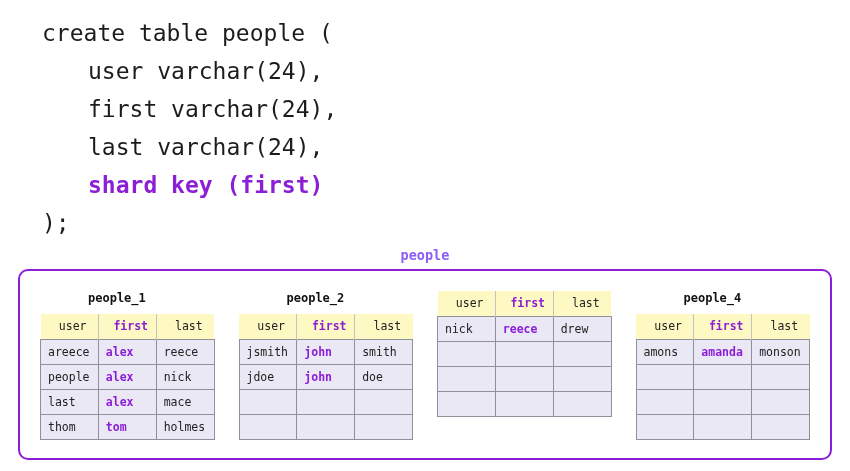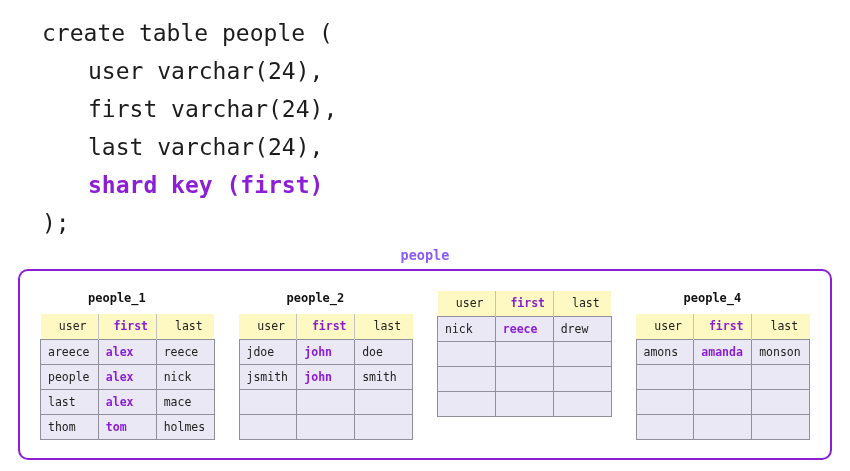--- a/index.html
+++ b/index.html
@@ -138,30 +138,30 @@
           <table class="shard-table">
             <thead>
               <tr>
                 <th>user</th>
                 <th class="key-col">first</th>
                 <th>last</th>
               </tr>
             </thead>
             <tbody>
               <tr>
+                <td>jsmith</td>
+                <td class="key-val">john</td>
+                <td>smith</td>
+              </tr>
+              <tr>
                 <td>jdoe</td>
                 <td class="key-val">john</td>
                 <td>doe</td>
               </tr>
               <tr>
-                <td>jsmith</td>
-                <td class="key-val">john</td>
-                <td>smith</td>
-              </tr>
-              <tr>
                 <td>&nbsp;</td>
                 <td>&nbsp;</td>
                 <td>&nbsp;</td>
               </tr>
               <tr>
                 <td>&nbsp;</td>
                 <td>&nbsp;</td>
                 <td>&nbsp;</td>
               </tr>
             </tbody>

